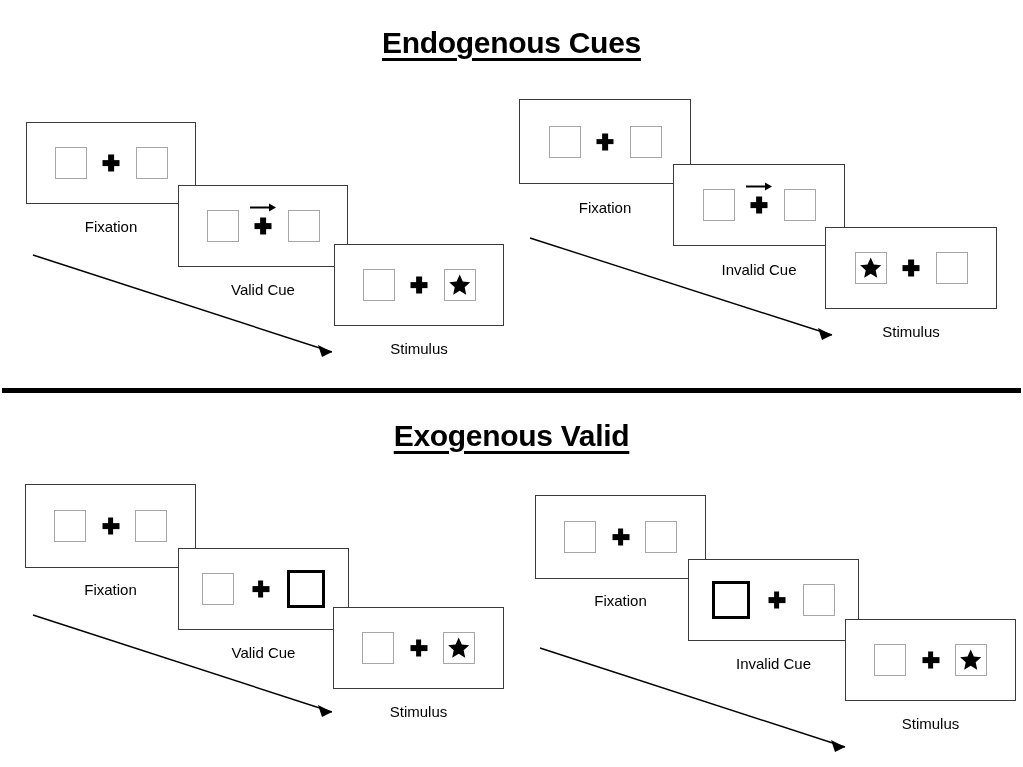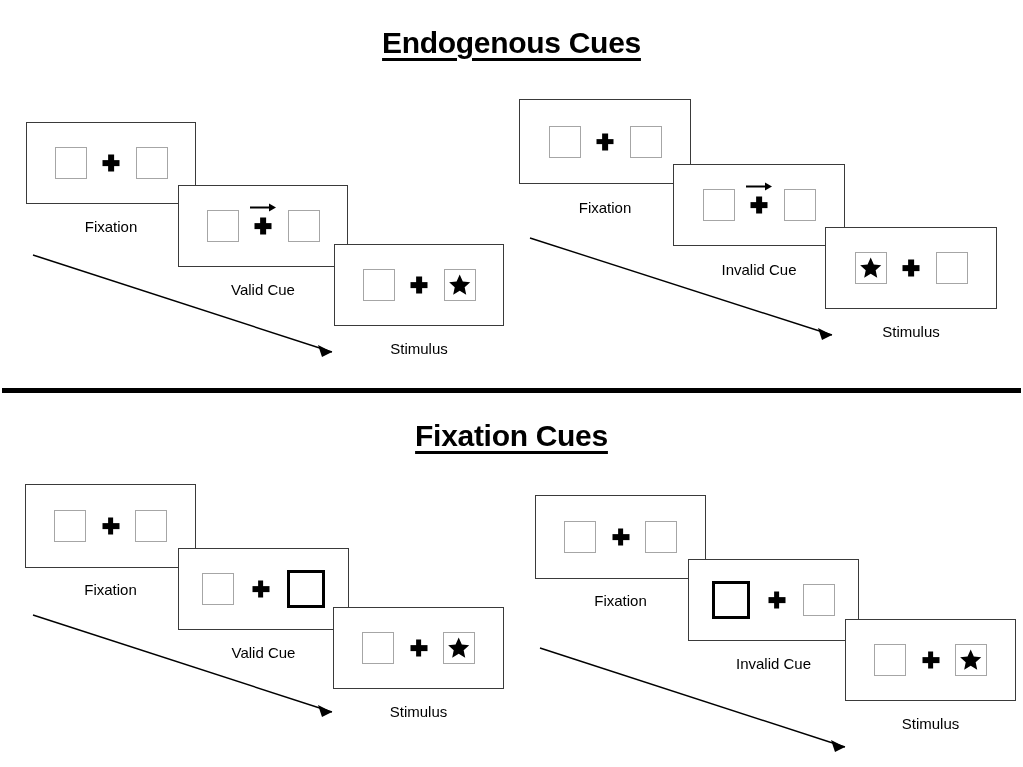--- a/index.html
+++ b/index.html
@@ -221,21 +221,21 @@
   </div>
   <div class="caption" style="left:825px; top:323px; width:172px;">Stimulus</div>
 
   <svg class="flow-arrow" style="left:510px; top:215px;" width="350" height="130" viewBox="0 0 350 130">
     <line x1="20" y1="23" x2="322" y2="120" stroke="#000" stroke-width="1.4"></line>
     <polygon points="322,120 308,113 312,125" fill="#000"></polygon>
   </svg>
 
   <div class="divider" style="top:388px;"></div>
 
-  <div class="section-title" style="top:419px;left:0;">Fixation Cues</div>
+  <div class="section-title" style="top:419px;left:0;">Exogenous Valid</div>
 
   <div class="panel" style="left:25px; top:484px; width:171px; height:84px;">
     <div class="panel-inner">
       <div class="sbox" style="width:32px;height:32px;"></div>
       <div class="gap-s"></div>
       <div class="plus" style="width:17px;height:17px;"></div>
       <div class="gap-s"></div>
       <div class="sbox" style="width:32px;height:32px;"></div>
     </div>
   </div>

